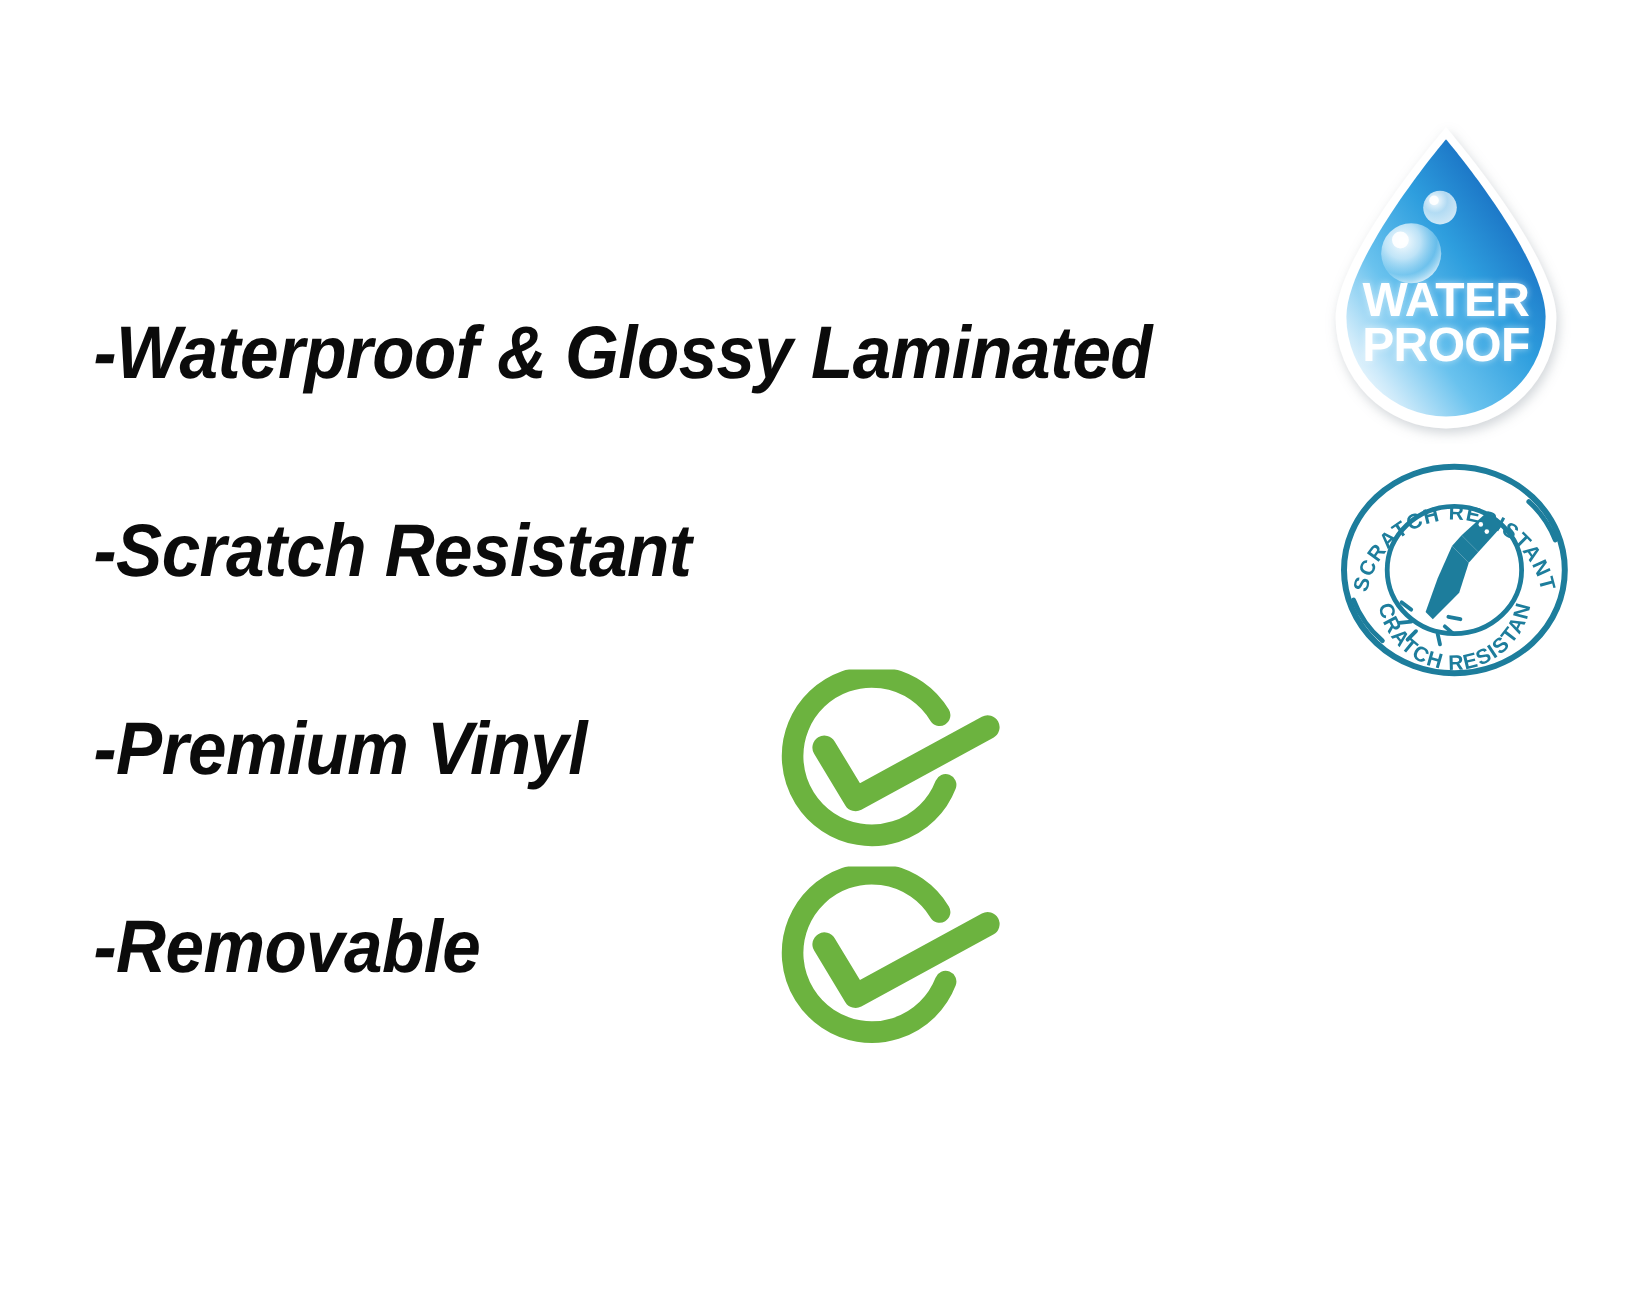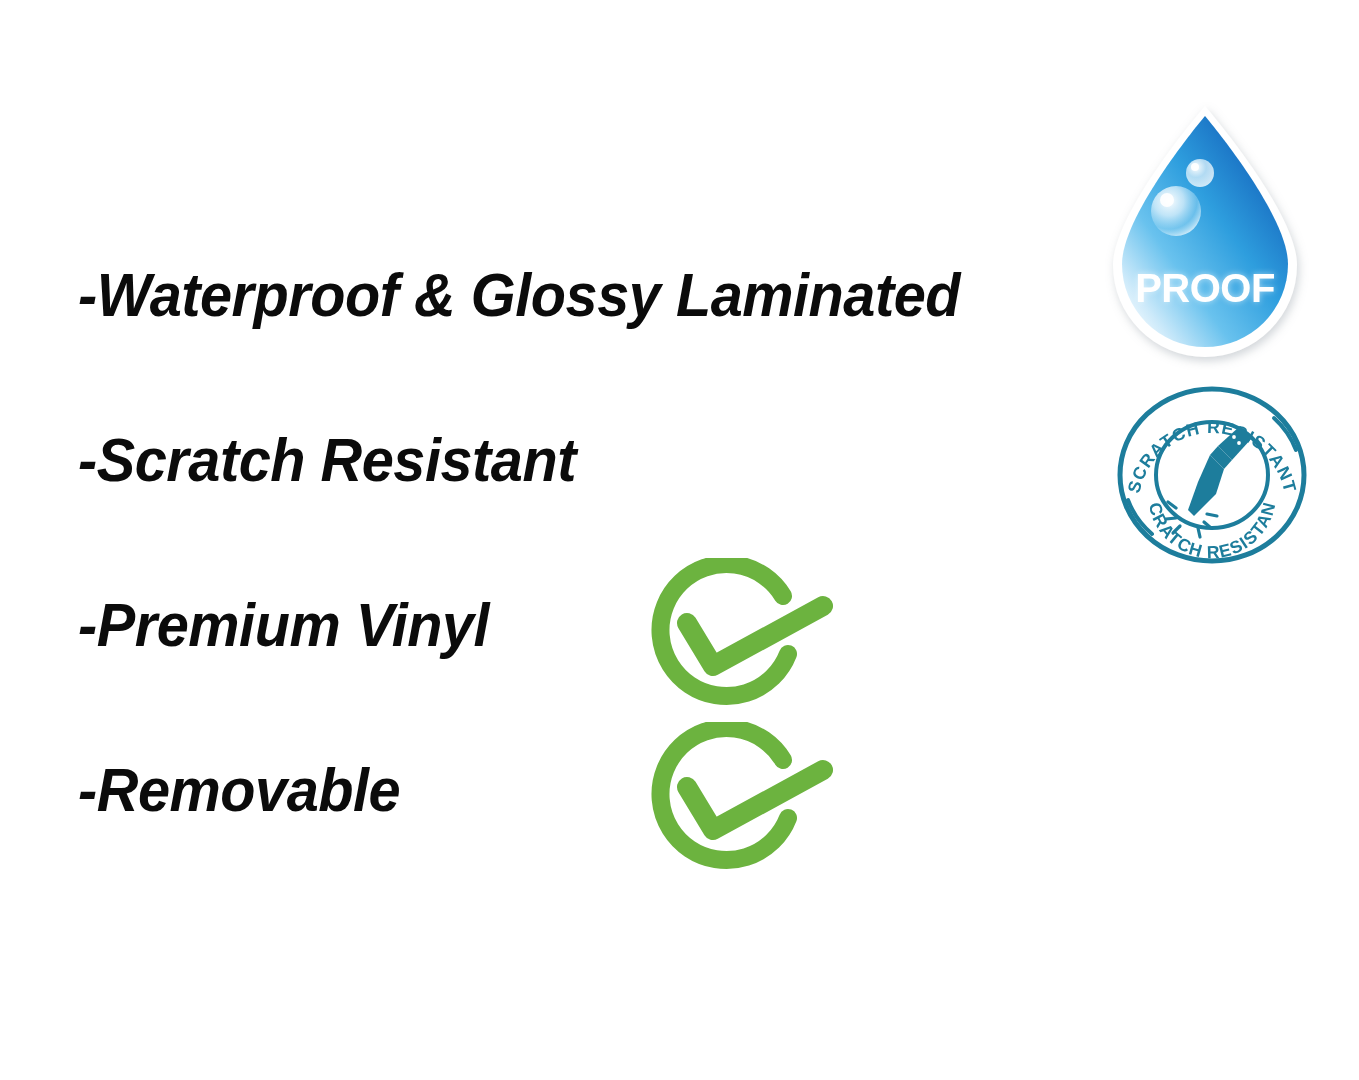--- a/index.html
+++ b/index.html
@@ -146,20 +146,21 @@
                A 83 83 0 1 1 27 164
                C 27 114, 110 16, 110 16 Z" fill="url(#dropGrad)"></path>
 
       <circle cx="81" cy="111" r="25" fill="url(#bubbleBig)"></circle>
       <circle cx="72" cy="100" r="7" fill="#ffffff" opacity="0.9"></circle>
       <circle cx="105" cy="73" r="14" fill="url(#bubbleSm)"></circle>
       <circle cx="100" cy="67" r="4" fill="#ffffff" opacity="0.92"></circle>
     </svg>
 
     <div class="wp-text">
+      <div class="wp-word w1">WATER</div>
       <div class="wp-word w2">PROOF</div>
     </div>
   </div>
 
   <div class="scratch-badge">
     <svg viewBox="0 0 200 186" xmlns="http://www.w3.org/2000/svg">
       <defs>
         <path id="arcTop" d="M 28 108 A 74 74 0 0 1 172 108"></path>
         <path id="arcBottom" d="M 38 128 A 64 64 0 0 0 162 128"></path>
       </defs>

